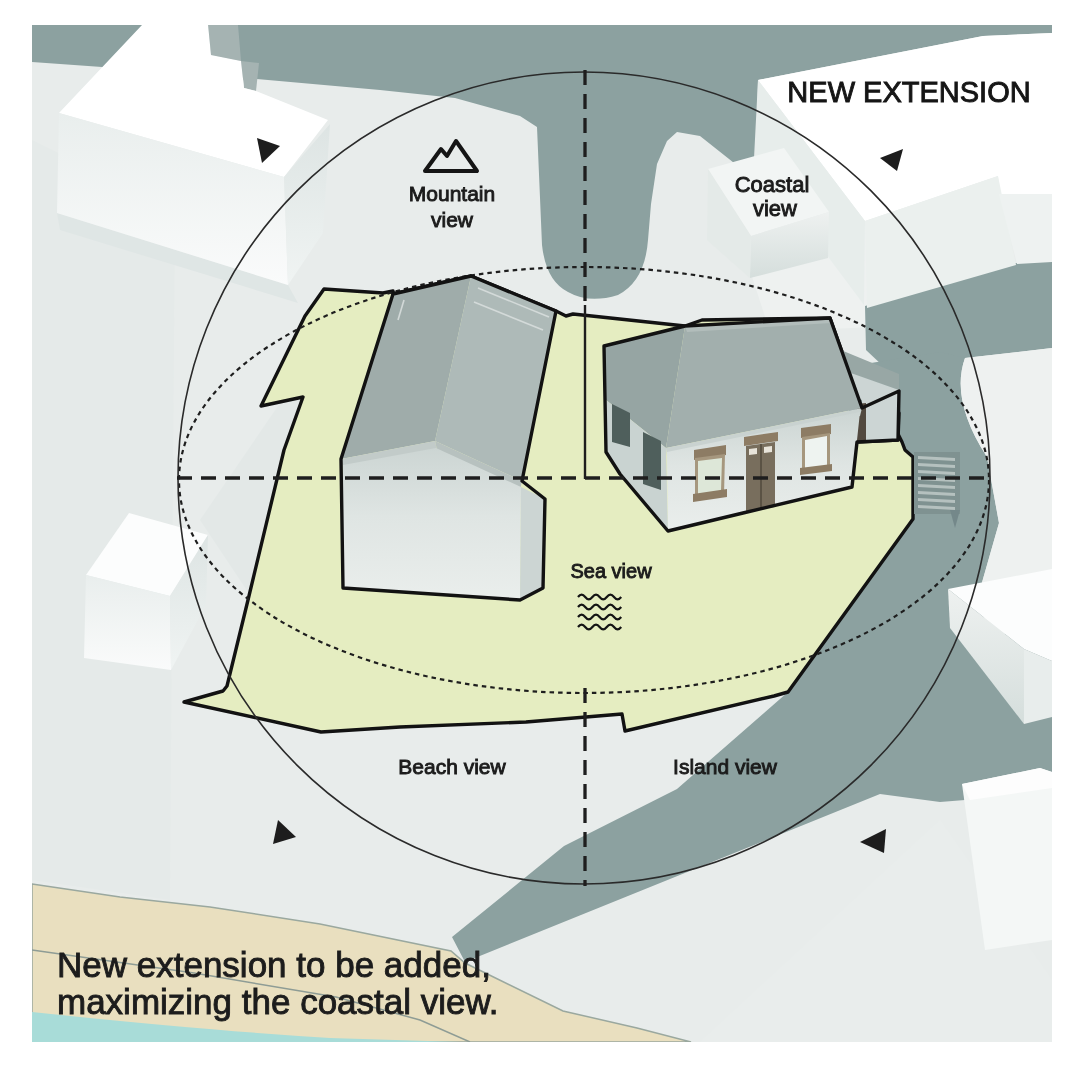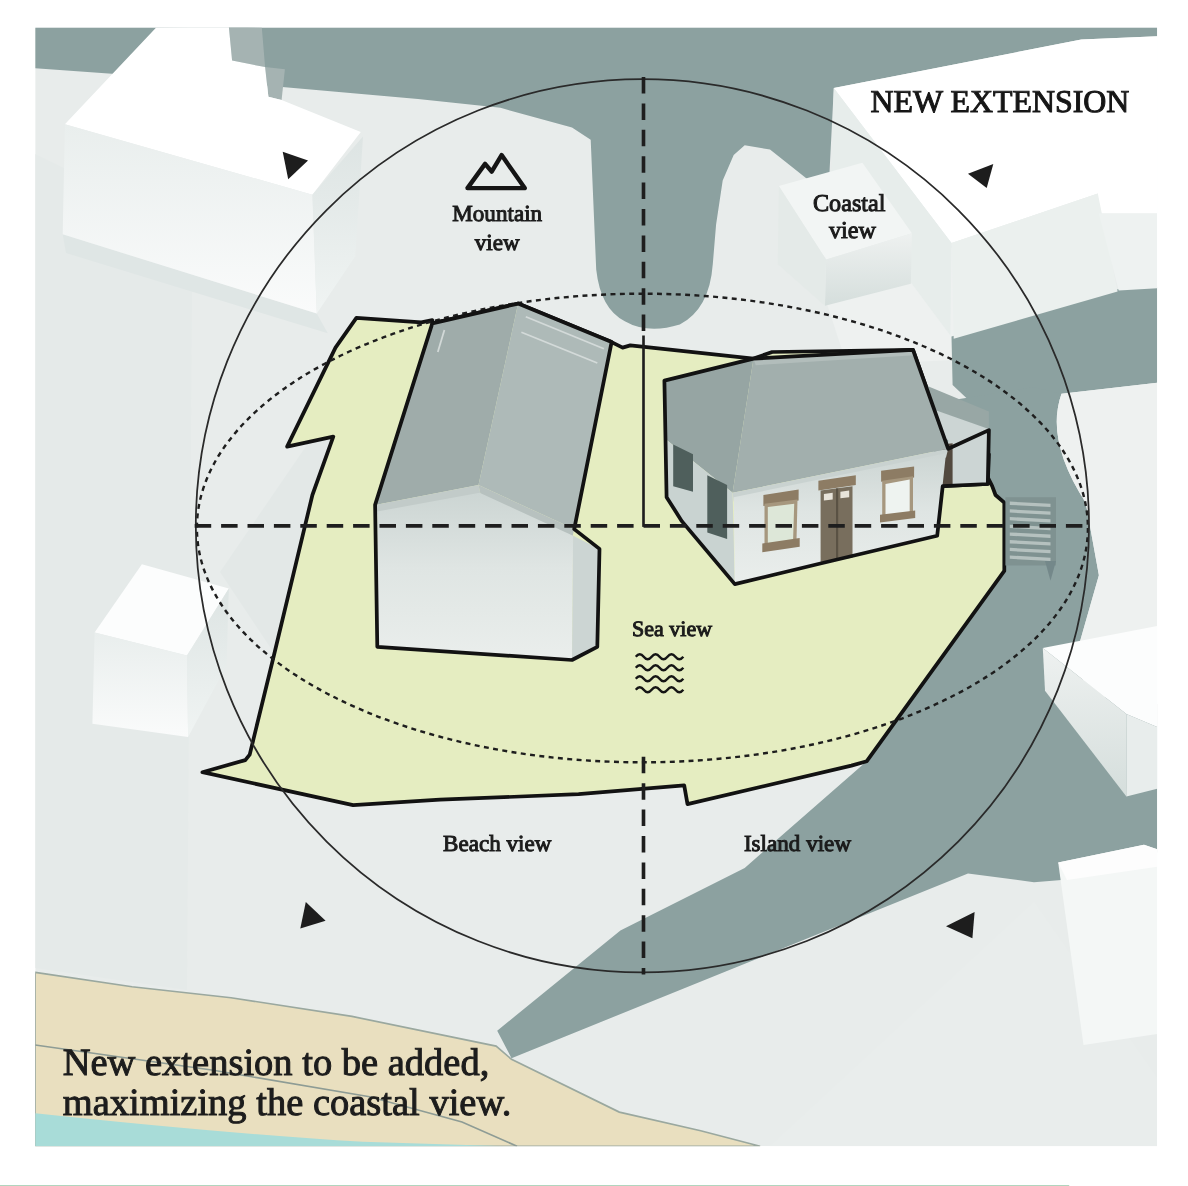--- a/index.html
+++ b/index.html
@@ -1,17 +1,17 @@
 <!DOCTYPE html>
 <html><head>
 <meta charset="utf-8">
 <style>
   html,body{margin:0;padding:0;background:#ffffff;}
-  .wrap{width:972px;height:1078px;position:relative;background:#15803d;
-        font-family:Liberation Serif, serif;}
+  .wrap{width:972px;height:1078px;position:relative;background:#84cc16;
+        font-family:Liberation Sans, sans-serif;}
   text{stroke-width:0.9;paint-order:stroke;}
   svg{display:block;}
 </style>
 </head>
 <body>
 <div class="wrap">
 <svg width="1080" height="1078" viewBox="0 0 1080 1078" xmlns="http://www.w3.org/2000/svg">
 <defs>
   <clipPath id="content">
           <rect x="32" y="25" width="1020" height="1017"></rect>

